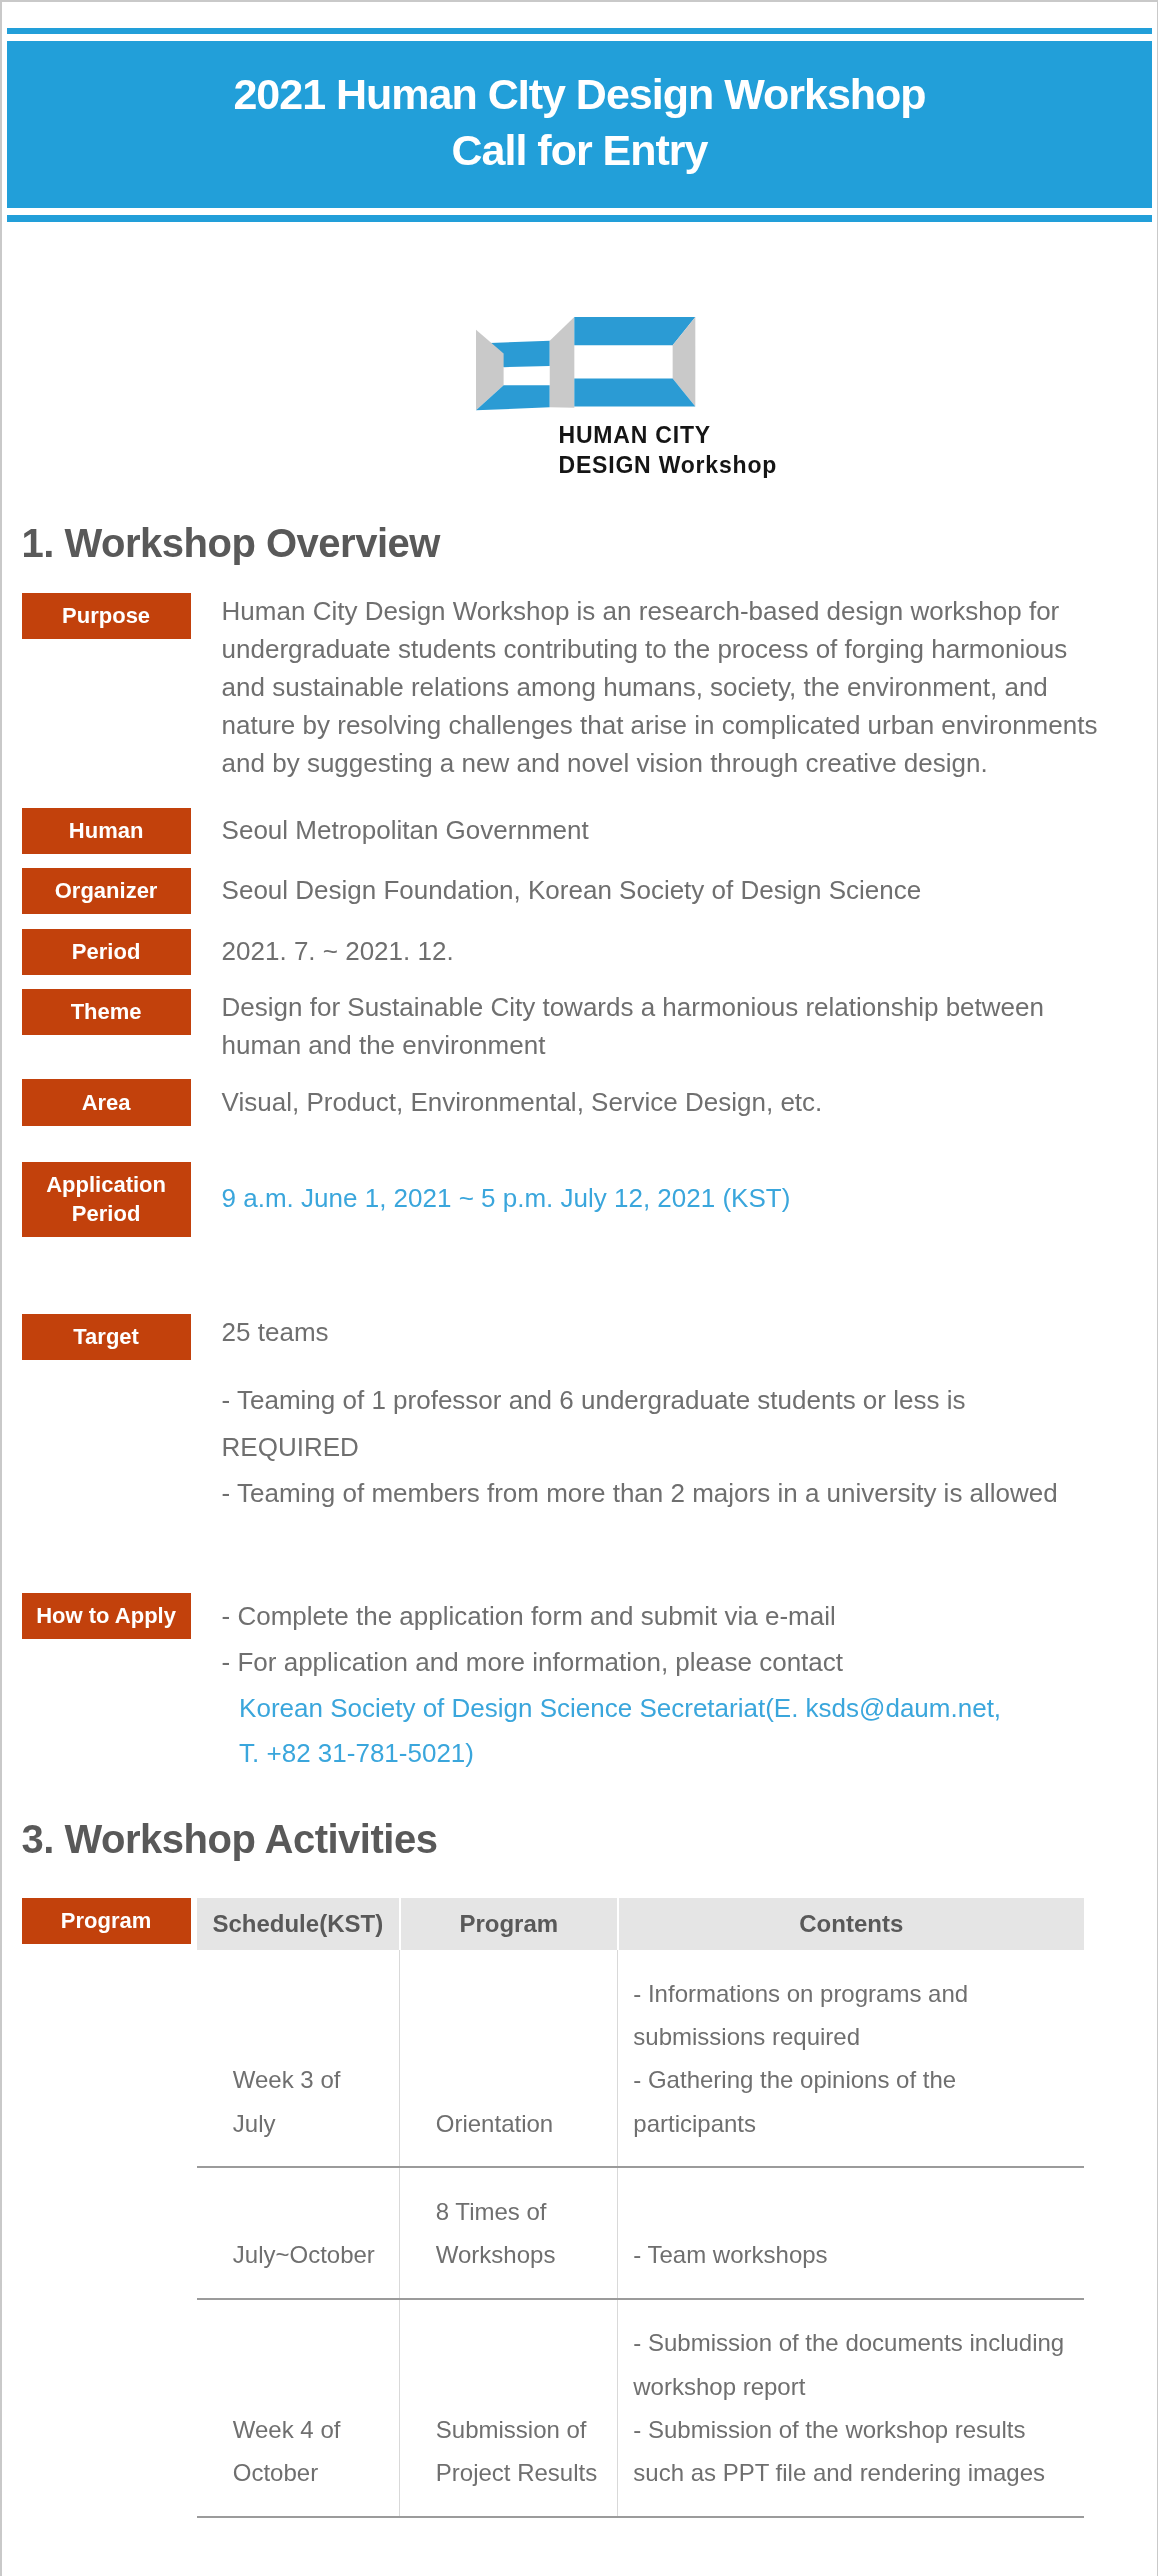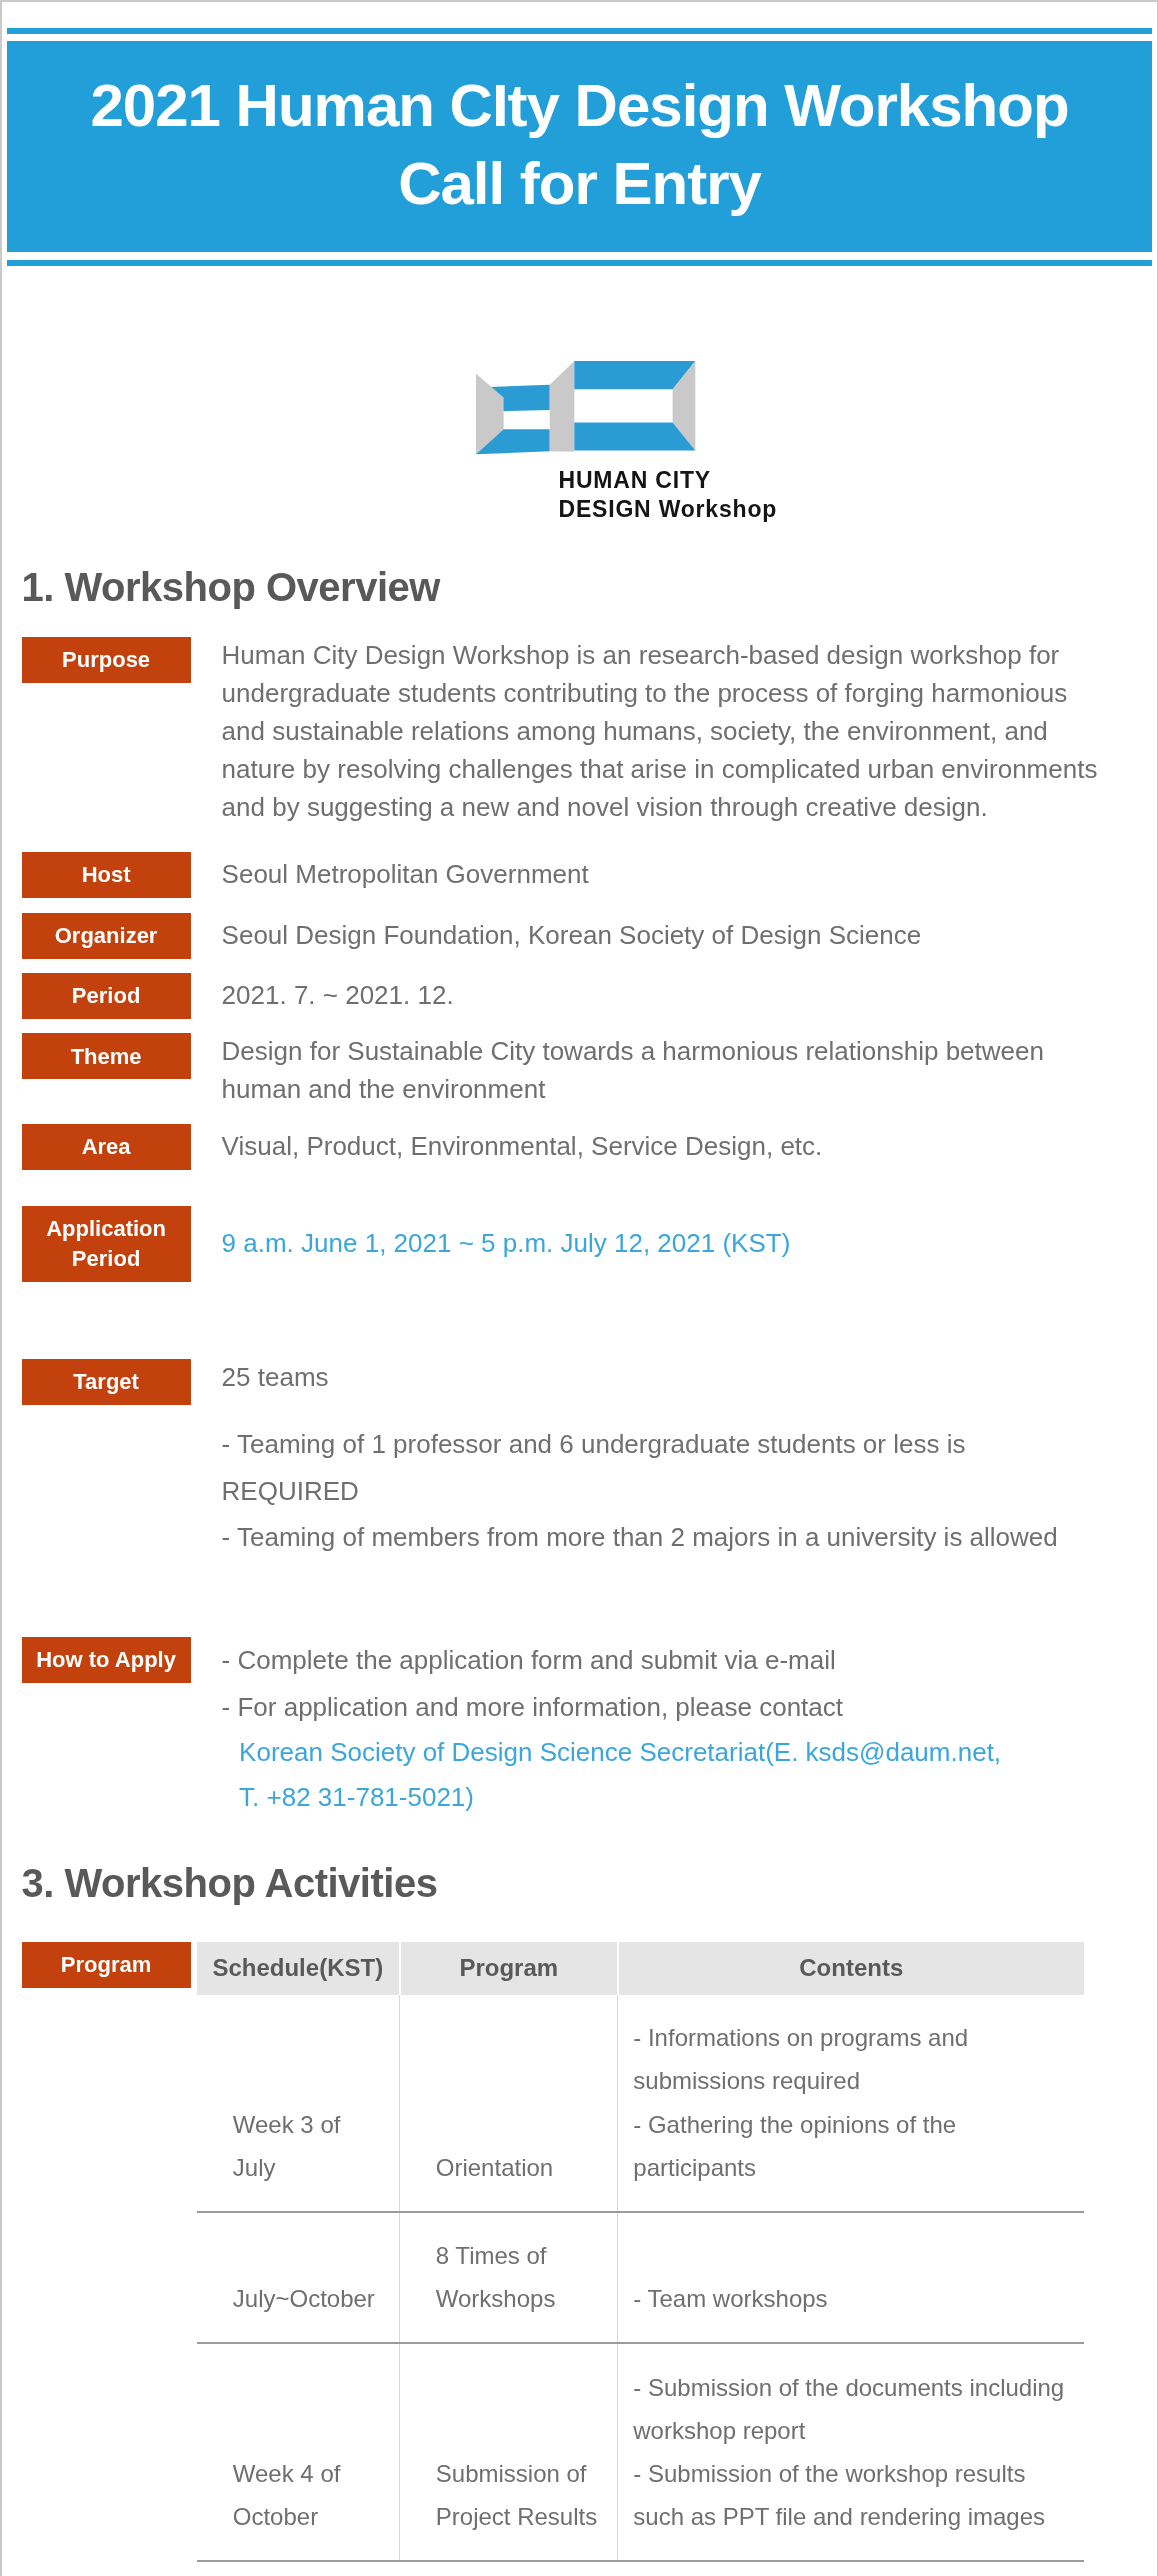--- a/index.html
+++ b/index.html
@@ -3,21 +3,21 @@
 <meta charset="utf-8">
 <style>
   * { margin:0; padding:0; box-sizing:border-box; }
   html,body { background:#ffffff; }
   body { font-family:"Liberation Sans","DejaVu Sans",sans-serif; color:#6f6f6f; }
   .page { width:1159px; min-height:3074px; border:2.6px solid #c9c9c9; background:#fff; position:relative; padding-bottom:46px; }
 
   .rule { height:6.2px; background:#229FD9; margin:0 5.2px; }
   .rule-top { margin-top:26px; }
   .header-box { background:#229FD9; margin:7.2px 5.2px 0; padding:26px 10.3px 29px; text-align:center; }
-  .header-box .t { color:#ffffff; font-weight:bold; font-size:60px; line-height:1.30; letter-spacing:-1px; }
+  .header-box .t { color:#ffffff; font-weight:bold; font-size:43px; line-height:1.30; letter-spacing:-1px; }
   .rule-bottom { margin-top:7.2px; }
 
   
   .logo-block { width:242px; margin:59px auto 0; }
   .logo-svg { display:block; width:242px; height:auto; }
   .logo-text { margin:10.3px 0 0 100px; width:268px; font-weight:bold; font-size:23px; line-height:1.3; letter-spacing:0.8px; color:#151515; }
 
   h2.section { margin:40px 0 0 19.6px; font-size:40px; font-weight:bold; color:#595959; letter-spacing:-0.5px; }
 
   .row { display:flex; align-items:flex-start; margin:27px 7.2px 0 19.6px; }
@@ -76,21 +76,21 @@
   </div>
 
   <h2 class="section">1. Workshop Overview</h2>
 
   <div class="row">
     <div class="label">Purpose</div>
     <div class="content">Human City Design Workshop is an research-based design workshop for undergraduate students contributing to the process of forging harmonious and sustainable relations among humans, society, the environment, and nature by resolving challenges that arise in complicated urban environments and by suggesting a new and novel vision through creative design.</div>
   </div>
 
   <div class="row vcenter mt-48">
-    <div class="label">Host</div>
+    <div class="label">Human</div>
     <div class="content">Seoul Metropolitan Government</div>
   </div>
 
   <div class="row vcenter mt-28">
     <div class="label">Organizer</div>
     <div class="content">Seoul Design Foundation, Korean Society of Design Science</div>
   </div>
 
   <div class="row vcenter mt-28">
     <div class="label">Period</div>

